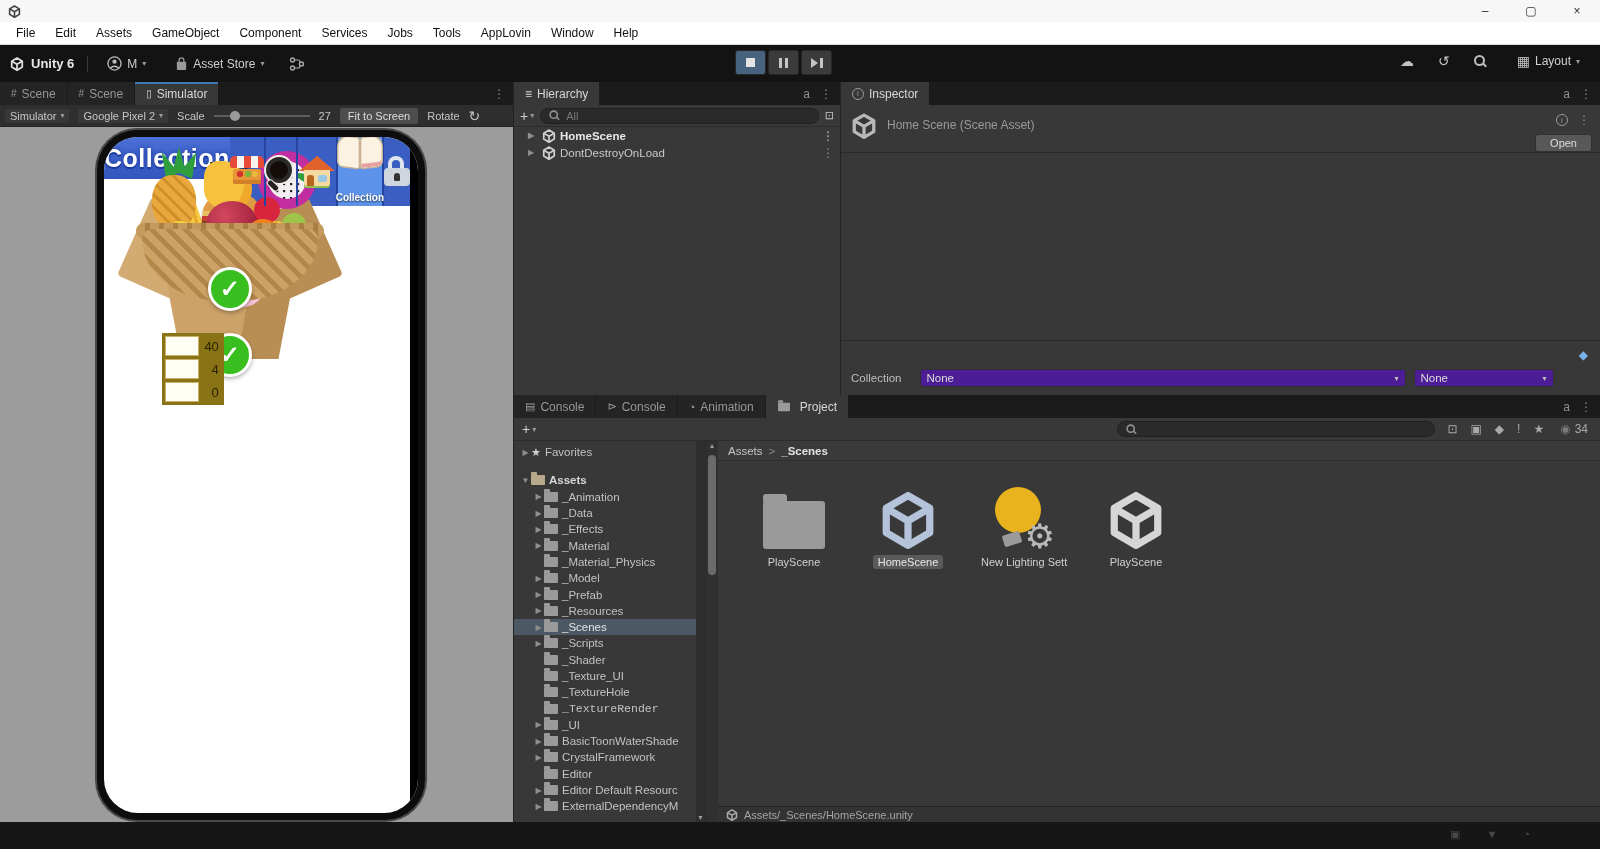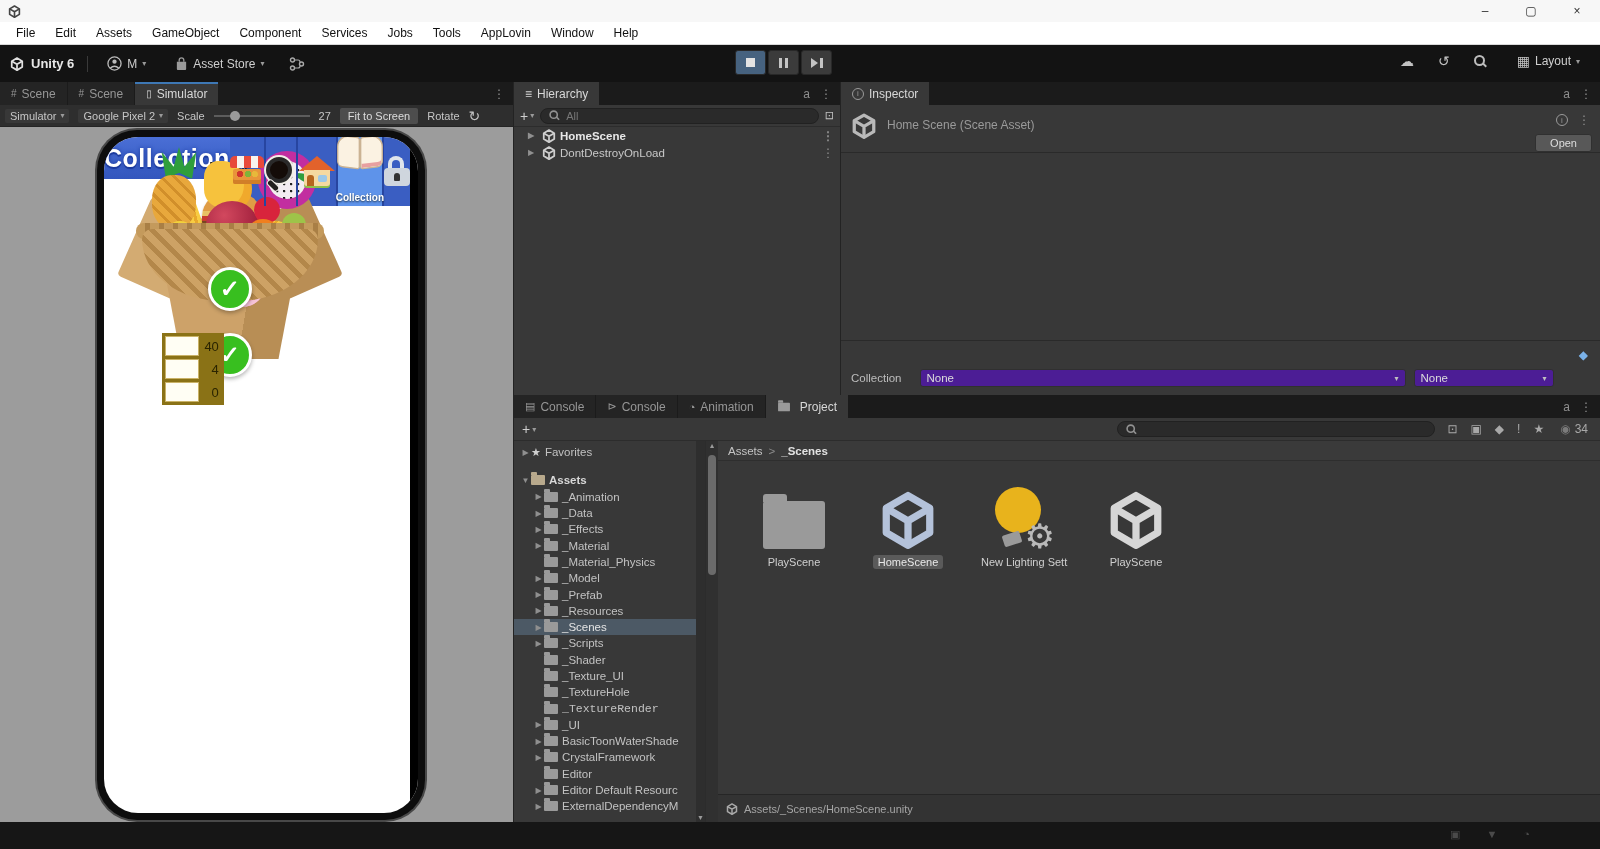--- a/index.html
+++ b/index.html
@@ -205,21 +205,21 @@
   .g-item{width:92px;display:flex;flex-direction:column;align-items:center;gap:6px;}
   .g-icon{height:66px;display:flex;align-items:flex-end;justify-content:center;}
   .g-label{font-size:11px;color:#cfcfcf;padding:1px 5px;border-radius:3px;max-width:92px;overflow:hidden;white-space:nowrap;}
   .g-label.sel{background:#5a5a5a;color:#e8e8e8;}
   .big-folder{position:relative;width:62px;height:48px;background:#9a9a9a;border-radius:3px;}
   .big-folder::before{content:"";position:absolute;left:0;top:-7px;width:24px;height:8px;background:#9a9a9a;border-radius:3px 3px 0 0;}
   .light-ic{position:relative;width:62px;height:62px;}
   .light-ic .bulb{position:absolute;left:4px;top:0;width:46px;height:46px;border-radius:50%;background:#e8b31c;}
   .light-ic .stem{position:absolute;left:12px;top:46px;width:18px;height:12px;background:#9a9a9a;border-radius:2px;transform:rotate(-18deg);}
   .light-ic .gear{position:absolute;right:-2px;bottom:-4px;font-size:34px;color:#b9b9b9;line-height:1;}
-  #proj-path{display:flex;align-items:center;gap:6px;height:28px;background:#333333;border-top:1px solid #262626;padding-left:8px;font-size:11px;color:#a5a5a5;}
+  #proj-path{display:flex;align-items:center;gap:6px;height:16px;background:#333333;border-top:1px solid #262626;padding-left:8px;font-size:11px;color:#a5a5a5;}
 
   
   #statusbar{left:0;top:822px;width:1600px;height:27px;background:#161616;}
   #status-icons{position:absolute;right:70px;top:6px;display:flex;gap:26px;color:#4a4a4a;font-size:11px;}
   #watermark{right:4px;bottom:16px;font-size:42px;font-weight:bold;color:#c2c2c2;opacity:.85;letter-spacing:0;z-index:40;text-shadow:0 0 2px rgba(0,0,0,.4);}
 </style>
 </head>
 <body>
 
 <svg width="0" height="0" style="position:absolute">

